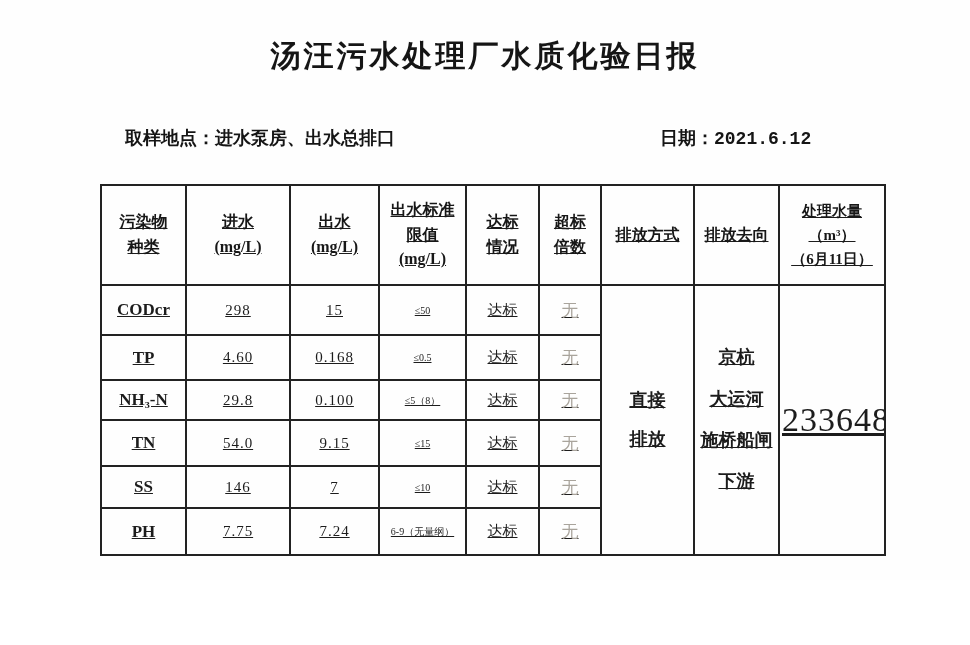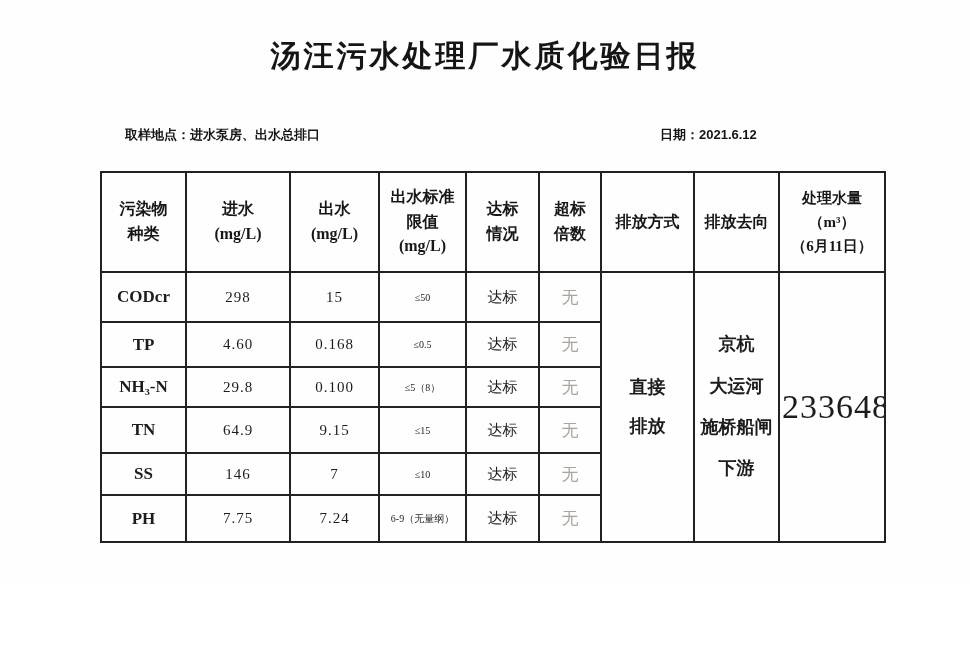--- a/index.html
+++ b/index.html
@@ -24,36 +24,37 @@
     font-weight: bold;
     letter-spacing: 3px;
     color: #151515;
   }
   .meta-row {
     position: absolute;
     top: 126px;
     left: 0;
     width: 100%;
     height: 28px;
-    font-family: Liberation Sans, sans-serif;
-    font-size: 13px;
+    font-family: Liberation Mono, monospace;
+    font-size: 18px;
     font-weight: bold;
     color: #151515;
   }
   .sampling { position: absolute; left: 125px; top: 0; }
   .date { position: absolute; left: 660px; top: 0; }
 
   table.report {
     position: absolute;
     left: 100px;
-    top: 171px;
+    top: 184px;
     width: 784px;
     border-collapse: collapse;
     table-layout: fixed;
     background: #fefefe;
+    text-decoration: underline;
   }
   table.report th, table.report td {
     border: 2px solid #222222;
     text-align: center;
     vertical-align: middle;
     padding: 0 2px;
     white-space: pre-line;
     overflow: hidden;
   }
   thead tr { height: 100px; }
@@ -168,21 +169,21 @@
       <tr>
         <td class="pollutant">NH₃-N</td>
         <td class="num">29.8</td>
         <td class="num">0.100</td>
         <td class="limit">≤5（8）</td>
         <td class="status">达标</td>
         <td class="exceed">无</td>
       </tr>
       <tr>
         <td class="pollutant">TN</td>
-        <td class="num">64.9</td>
+        <td class="num">54.0</td>
         <td class="num">9.15</td>
         <td class="limit">≤15</td>
         <td class="status">达标</td>
         <td class="exceed">无</td>
       </tr>
       <tr>
         <td class="pollutant">SS</td>
         <td class="num">146</td>
         <td class="num">7</td>
         <td class="limit">≤10</td>

